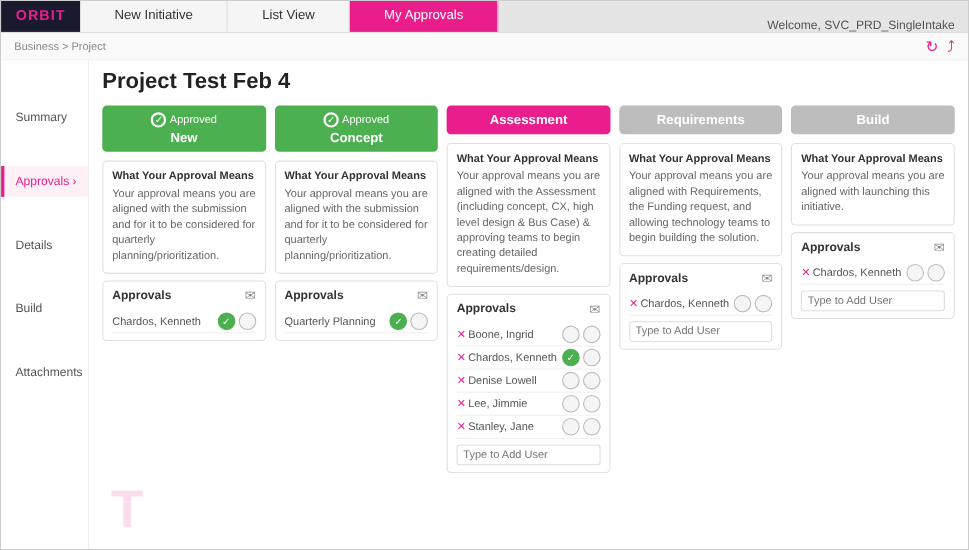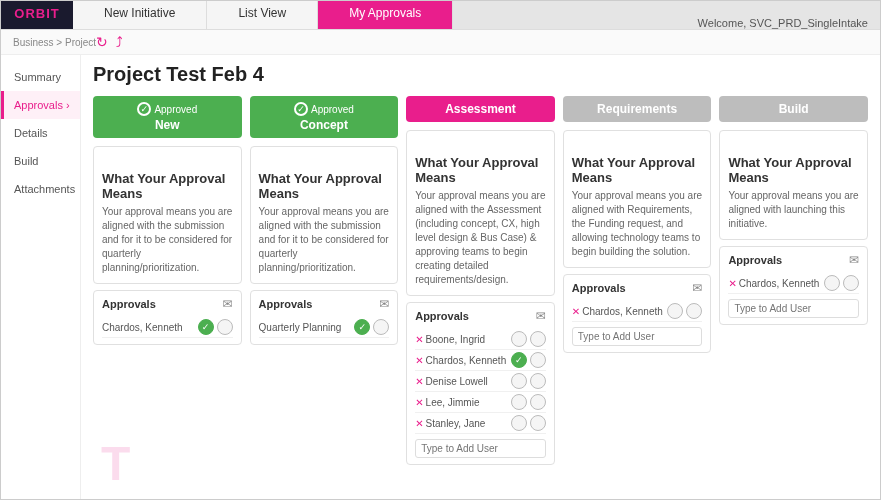--- a/index.html
+++ b/index.html
@@ -8,30 +8,30 @@
     
     .header { display: flex; align-items: flex-end; background: #e5e5e5; border-bottom: 1px solid #ddd; height: 29px; }
     .logo-area { background: #1a1a2e; width: 72px; height: 32px; display: flex; align-items: center; justify-content: center; }
     .logo-text { color: #e91e8c; font-weight: bold; font-size: 13px; letter-spacing: 1px; }
     .nav-tabs { display: flex; height: 32px; }
     .nav-tab { padding: 0 31px; display: flex; align-items: center; font-size: 12px; color: #333; cursor: pointer; border-right: 1px solid #ddd; background: #f5f5f5; }
     .nav-tab.active { background: #e91e8c; color: #fff; }
     .welcome-text { margin-left: auto; padding-right: 12px; font-size: 11px; color: #555; }
 
     
-    .breadcrumb { padding: 4px 12px; font-size: 10px; color: #888; background: #fafafa; border-bottom: 1px solid #eee; display: flex; align-items: center; justify-content: flex-start; }
+    .breadcrumb { padding: 4px 12px; font-size: 10px; color: #888; background: #fafafa; border-bottom: 1px solid #eee; display: flex; align-items: center; justify-content: space-between; }
     .breadcrumb-icons { display: flex; gap: 8px; }
     .breadcrumb-icon { cursor: pointer; color: #e91e8c; font-size: 14px; }
 
     
     .page-layout { display: flex; height: calc(500px - 32px - 22px); }
 
     
     .sidebar { width: 80px; background: #fff; border-right: 1px solid #eee; padding-top: 8px; }
-    .sidebar-item { padding: 8px 10px; font-size: 11px; color: #555; cursor: pointer; border-left: 3px solid transparent; }
+    .sidebar-item { padding: 8px 10px; font-size: 11px; color: #555; cursor: pointer; border-left: 3px solid transparent; margin-top: 30px; }
     .sidebar-item.active { color: #e91e8c; border-left: 3px solid #e91e8c; background: #fef0f7; }
     .sidebar-arrow { display: inline-block; color: #e91e8c; }
 
     
     .main-content { flex: 1; overflow-x: auto; padding: 8px 12px; background: #fff; }
     .page-title { font-size: 20px; font-weight: bold; color: #222; margin-bottom: 10px; }
 
     
     .kanban-board { display: flex; gap: 8px; min-width: 760px; }
     .kanban-col { flex: 1; min-width: 148px; }
@@ -41,21 +41,21 @@
     .stage-header.approved-green { background: #4caf50; }
     .stage-header.approved-concept { background: #4caf50; }
     .stage-header.assessment-pink { background: #e91e8c; }
     .stage-header.requirements-gray { background: #bdbdbd; }
     .stage-header.build-gray { background: #bdbdbd; }
     .stage-status { font-size: 10px; font-weight: normal; display: flex; align-items: center; gap: 3px; justify-content: center; margin-bottom: 2px; }
     .check-circle { width: 14px; height: 14px; border-radius: 50%; border: 2px solid #fff; display: inline-flex; align-items: center; justify-content: center; font-size: 9px; color: #fff; }
 
     
     .card-section { background: #fff; border: 1px solid #e0e0e0; border-radius: 4px; padding: 8px; margin-bottom: 6px; }
-    .card-section-title { font-size: 13px; font-weight: bold; color: #333; margin-bottom: 4px; margin-top: 16px; }
+    .card-section-title { font-size: 10px; font-weight: bold; color: #333; margin-bottom: 4px; }
     .card-section-text { font-size: 10px; color: #666; line-height: 1.4; }
 
     
     .approvals-section { border: 1px solid #e0e0e0; border-radius: 4px; padding: 6px 8px; }
     .approvals-header { display: flex; align-items: center; justify-content: space-between; margin-bottom: 6px; }
     .approvals-title { font-size: 11px; font-weight: bold; color: #333; }
     .mail-icon { color: #888; font-size: 12px; }
     .approver-row { display: flex; align-items: center; justify-content: space-between; padding: 2px 0; border-bottom: 1px solid #f0f0f0; }
     .approver-name { font-size: 10px; color: #555; flex: 1; }
     .approver-status { display: flex; gap: 3px; }

